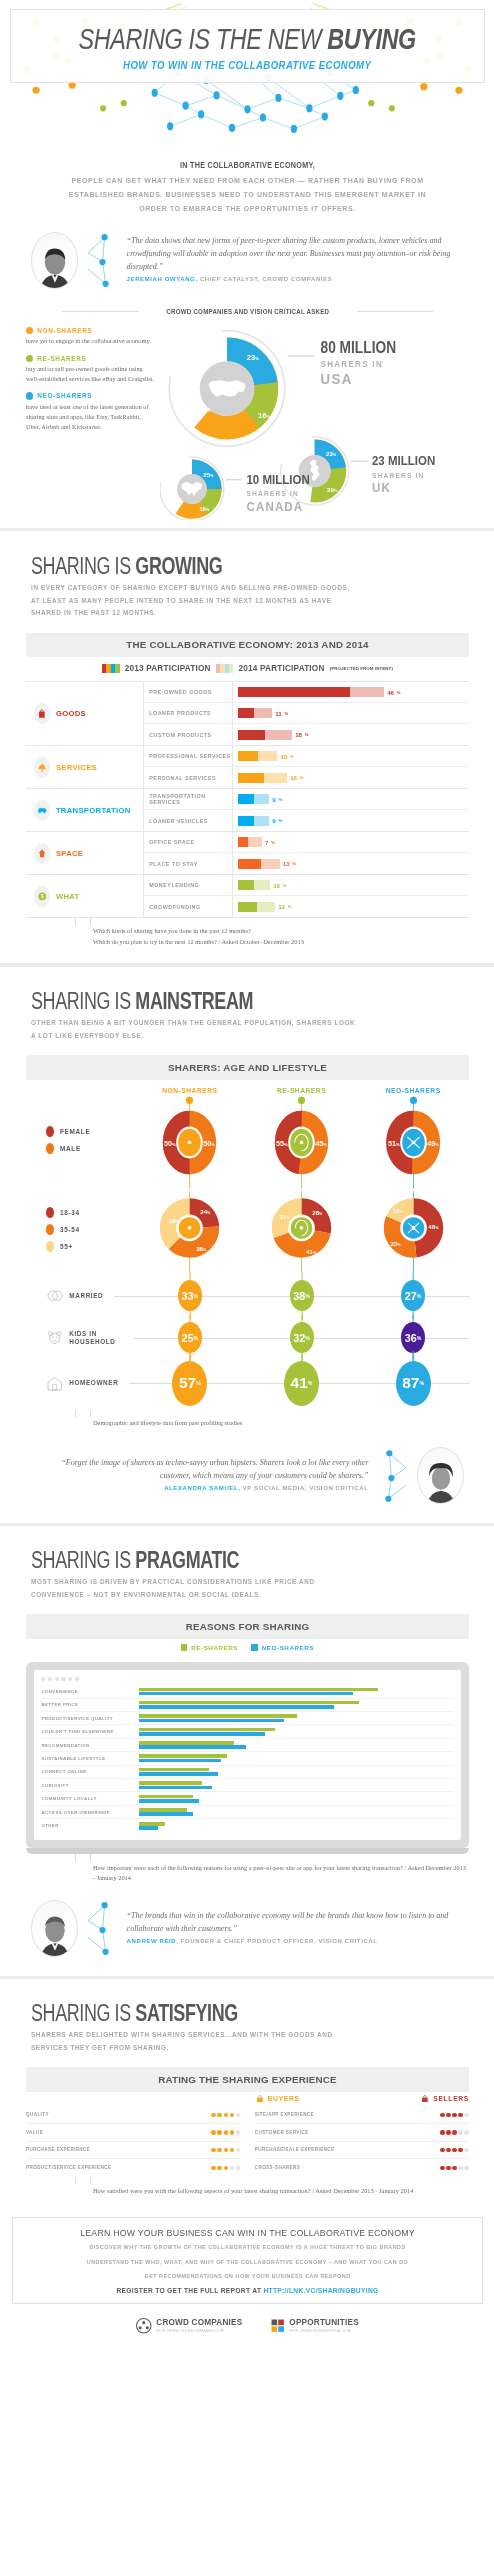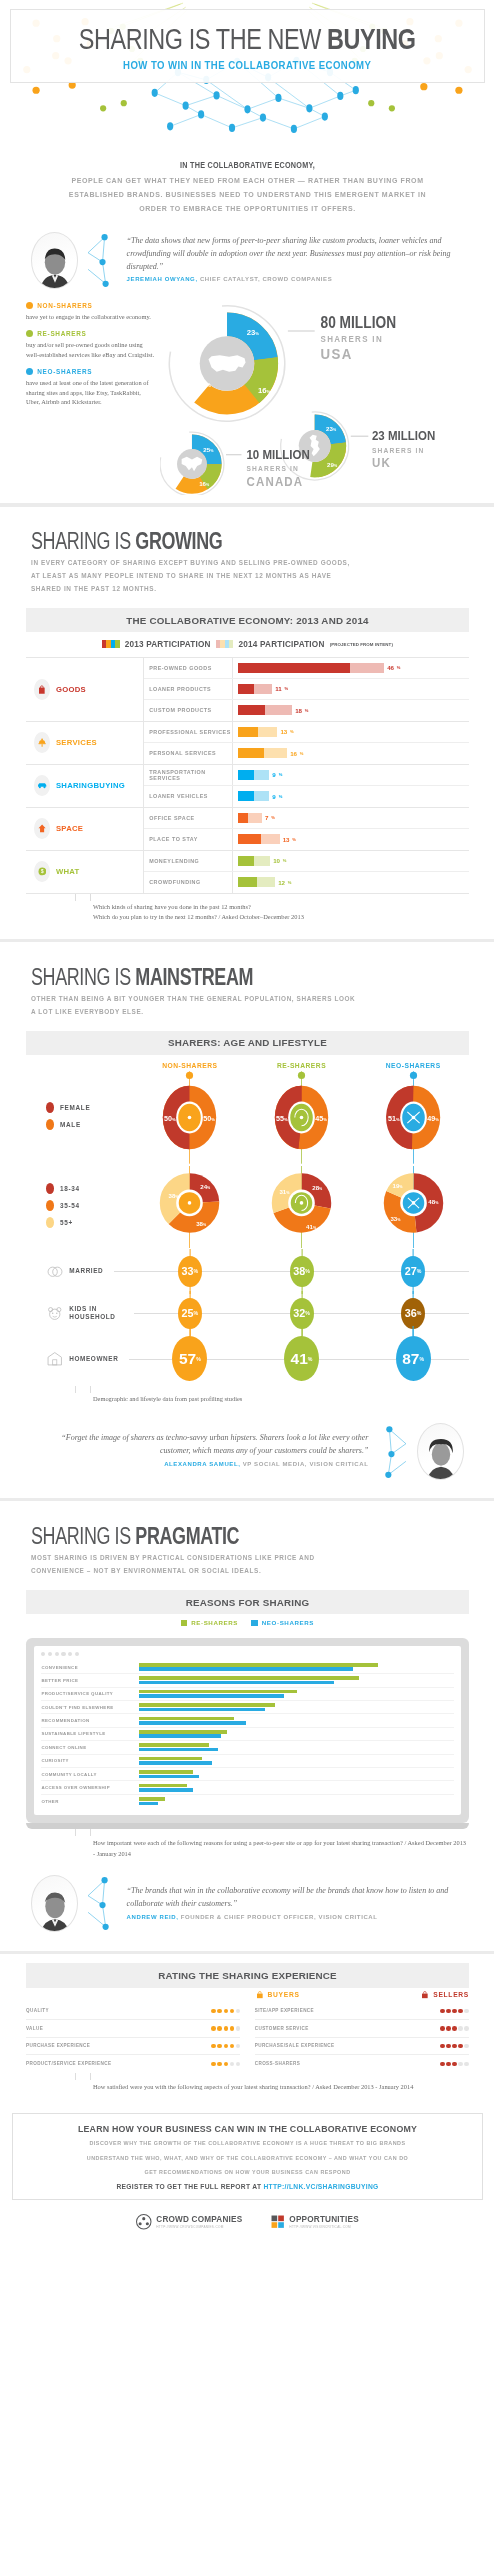--- a/index.html
+++ b/index.html
@@ -13,21 +13,21 @@
   .page { width: 495px; position: relative; }
 
   
   .cond {
     font-family: "Liberation Sans Narrow", "Liberation Sans", sans-serif;
     font-stretch: condensed;
   }
   .divider { height: 3.1px; background: #ebebeb; width: 100%; margin: 0; }
 
   
-  .hero { position: relative; height: 155px; overflow: hidden; }
+  .hero { position: relative; height: 155px; overflow: hidden; font-style: italic; }
   .hero-net { position: absolute; inset: 0; }
   .title-box {
     position: absolute; left: 10.3px; right: 10.3px; top: 9.3px;
     border: 0.5px solid #e3e3e3; background: rgba(255,255,255,0.93);
     padding: 13.4px 0 11.3px 0; text-align: center;
   }
   .main-title {
     font-size: 30px; line-height: 1; letter-spacing: -0.5px;
     color: #57585a; font-weight: 700;
     font-family: "Liberation Sans Narrow", "Liberation Sans", sans-serif;
@@ -191,21 +191,21 @@
   .sat-grid { display: flex; gap: 14.4px; }
   .sat-col { flex: 1; }
   .sat-r { display: flex; align-items: center; height: 17.5px; border-bottom: 0.5px solid #eeeeee; }
   .sat-r:last-child { border-bottom: none; }
   .sat-r .nm { flex: 1; font-size: 4.6px; font-weight: 700; color: #9a9a9a; letter-spacing: 0.4px; }
   .sat-r .dots { display: flex; gap: 1.5px; width: 61px; justify-content: flex-end; }
   .sat-r .dots i { width: 4.6px; height: 4.6px; border-radius: 50%; display: block; }
 
   
   .cta { margin: 15.5px 12.4px 5.2px; border: 1px solid #e0e0e0; padding: 10.3px 15.5px 8.2px; text-align: center; }
-  .cta h3 { font-size: 8.8px; font-weight: 700; color: #57585a; letter-spacing: 0.2px; }
+  .cta h3 { font-size: 8.8px; font-weight: 400; color: #57585a; letter-spacing: 0.2px; }
   .cta p { font-size: 5.4px; font-weight: 700; color: #a8a8a8; letter-spacing: 0.5px; line-height: 1.9; margin-top: 4.1px; }
   .cta .reg { margin-top: 6.2px; font-size: 6.7px; font-weight: 700; color: #57585a; letter-spacing: 0.3px; }
   .cta .reg a { color: #29abe2; text-decoration: none; }
   .logos { display: flex; align-items: center; justify-content: center; gap: 29px; padding: 9.3px 0 13.4px; }
   .logo-b { display: flex; align-items: center; gap: 4.6px; }
   .logo-b .nm { font-size: 8.2px; font-weight: 700; color: #57585a; letter-spacing: 0.2px; line-height: 1; }
   .logo-b .sm { font-size: 3.1px; color: #b5b5b5; letter-spacing: 0.3px; display:block; margin-top:1.5px;}
 </style>
 </head>
 <body>
@@ -310,20 +310,25 @@
       <circle cx="34" cy="10" r="6" fill="#29abe2"></circle>
       <circle cx="30" cy="58" r="6" fill="#29abe2"></circle>
       <circle cx="36" cy="100" r="6" fill="#29abe2"></circle>
     </svg>
     <div class="quote-text">
       <span>“The data shows that new forms of peer-to-peer sharing like custom products, loaner vehicles and crowdfunding will double in adoption over the next year.  Businesses must pay attention–or risk being disrupted.”</span>
       <div class="quote-attr cond"><span class="name">JEREMIAH OWYANG,</span><span> CHIEF CATALYST, CROWD COMPANIES</span></div>
     </div>
   </div>
 
+  <div class="asked-rule">
+    <div class="line"></div>
+    <div class="txt cond">CROWD COMPANIES AND VISION CRITICAL ASKED</div>
+    <div class="line"></div>
+  </div>
 
   <div class="donut-block">
     <div class="legend-col">
 
       <div class="legend-item">
         <div class="legend-head">
           <span class="legend-dot" style="background:#f9a31b"></span>
           <span class="legend-name" style="color:#f9a31b">NON-SHARERS</span>
         </div>
         <div class="legend-desc">have yet to engage in the collaborative economy.</div>
@@ -505,21 +510,21 @@
 
     <div class="grp">
       <div class="grp-label">
         <span class="grp-icon">
           <svg width="10.3" height="6.7" viewBox="0 0 20 13">
               <path d="M2 9V6l2.5-3.5h11L18 6v3z" fill="#00aeef"></path>
               <circle cx="5.5" cy="10" r="2" fill="#00aeef"></circle>
               <circle cx="14.5" cy="10" r="2" fill="#00aeef"></circle>
             </svg>
         </span>
-        <span class="grp-name cond" style="color:#00aeef">SHARINGBUYING</span>
+        <span class="grp-name cond" style="color:#00aeef">TRANSPORTATION</span>
       </div>
       <div class="grp-rows">
         <div class="grow">
           <div class="rname cond">TRANSPORTATION SERVICES</div>
           <div class="rbar">
             <span class="bar2013" style="width:15.5px;background:#00aeef"></span>
             <span class="bar2014" style="width:15.5px;background:#ade2f6;margin-left:-3.1px"></span>
             <span class="bpct cond" style="color:#00aeef">9</span>
               <span class="bpct" style="color:#00aeef;font-size:4.1px">%</span>
           </div>
@@ -816,21 +821,21 @@
         <div style="position:absolute;left:0;right:0;top:50%;height:0.5px;background:#dddddd"></div>
         <div style="position:absolute;left:50%;top:-7.2px;bottom:-7.2px;width:0.8px;background:#a5c23a;transform:translateX(-50%)"></div>
         <div class="stat-el cond" style="background:#a5c23a;position:relative">
             <span>32</span>
             <sup>%</sup>
           </div>
       </div>
       <div class="demo-c" style="position:relative">
         <div style="position:absolute;left:0;right:0;top:50%;height:0.5px;background:#dddddd"></div>
         <div style="position:absolute;left:50%;top:-7.2px;bottom:-7.2px;width:0.8px;background:#29abe2;transform:translateX(-50%)"></div>
-        <div class="stat-el cond" style="background:#a16207;position:relative">
+        <div class="stat-el cond" style="background:#4c1d95;position:relative">
             <span>36</span>
             <sup>%</sup>
           </div>
       </div>
     </div>
 
     <div class="demo-row" style="height:49px">
       <div class="demo-lab icon-lab" style="padding-left:19.6px">
         <svg class="gl" viewBox="0 0 34 34">
             <path d="M4 14L17 5l13 9v15H4z" fill="none" stroke="#bdbdbd" stroke-width="1.6"></path>
@@ -1037,20 +1042,24 @@
         <circle cx="36" cy="100" r="6" fill="#29abe2"></circle>
     </svg>
     <div class="quote-text">
       <span>“The brands that win in the collaborative economy will be the brands that know how to listen to and collaborate with their customers.”</span>
       <div class="quote-attr cond"><span class="name">ANDREW REID,</span><span> FOUNDER &amp; CHIEF PRODUCT OFFICER, VISION CRITICAL</span></div>
     </div>
   </div>
 
   <div class="divider" style="margin-top:13.4px"></div>
 
+  <div class="sec-head">
+    <div class="sec-title cond"><span class="light">SHARING IS </span><span>SATISFYING</span></div>
+    <div class="sec-sub cond">SHARERS ARE DELIGHTED WITH SHARING SERVICES…AND WITH THE GOODS AND SERVICES THEY GET FROM SHARING.</div>
+  </div>
   <div class="sec-banner">RATING THE SHARING EXPERIENCE</div>
 
   <div class="sat">
     <div class="sat-head">
       <div class="sp"></div>
       <div class="bh" style="color:#f9a31b;width:155px;justify-content:flex-end">
         <svg width="7.7" height="7.7" viewBox="0 0 15 15">
             <path d="M2 5h11v9H2z" fill="#f9a31b"></path>
             <path d="M5 5V3.5a2.5 2.5 0 015 0V5" stroke="#f9a31b" stroke-width="1.4" fill="none"></path>
           </svg>

